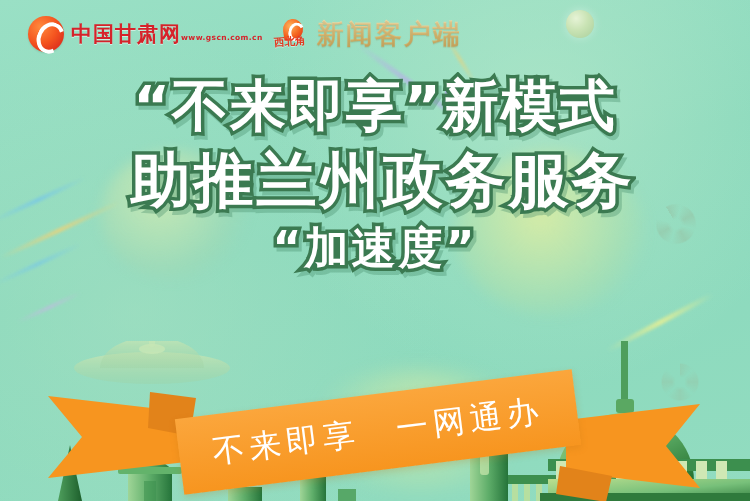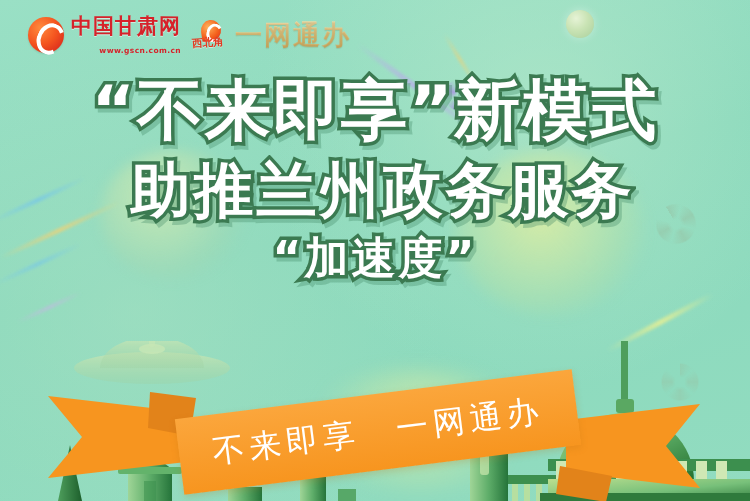--- a/index.html
+++ b/index.html
@@ -76,21 +76,21 @@
 
   
   .logobar{position:absolute;left:28px;top:16px;display:flex;align-items:center;gap:16px;z-index:40;}
   .logo-group{display:flex;align-items:center;gap:7px;}
   .gs-mark{width:36px;height:36px;border-radius:50%;position:relative;
      background:radial-gradient(circle at 34% 30%, #ff8a3d 0%, #f4541f 48%, #cf1b1b 100%);
      box-shadow:0 1px 2px rgba(0,0,0,.12);flex:0 0 auto;}
   .gs-mark::before{content:"";position:absolute;left:9px;top:6px;width:19px;height:24px;
      border:4px solid #fff;border-right-color:transparent;border-radius:50%;
      transform:rotate(24deg);}
-  .gs-text{display:flex;flex-direction:column;line-height:1;text-align:right;}
+  .gs-text{display:flex;flex-direction:row;line-height:1;text-align:right;}
   .gs-cn{font-size:21px;font-weight:700;letter-spacing:1px;color:#d6222a;
      font-family:"DejaVu Sans","Liberation Sans",sans-serif;
      text-shadow:0 1px 0 rgba(255,255,255,.5);}
   .gs-url{font-size:7.5px;font-weight:700;color:#d6222a;letter-spacing:.4px;margin-top:10px;}
   .xb-mark{width:27px;height:30px;position:relative;flex:0 0 auto;}
   .xb-drop{position:absolute;left:4px;top:0;width:20px;height:21px;border-radius:50% 50% 50% 12%;
      background:radial-gradient(circle at 38% 32%, #ffb25a 0%, #f4621d 55%, #d8261b 100%);
      transform:rotate(-8deg);}
   .xb-drop::after{content:"";position:absolute;left:5px;top:4px;width:10px;height:13px;
      border:3px solid #fff;border-right-color:transparent;border-radius:50%;transform:rotate(22deg);}
@@ -105,21 +105,21 @@
   
   .headline{position:absolute;left:0;right:0;top:78px;z-index:30;text-align:center;}
   .hl{
     font-family:"DejaVu Sans","Liberation Sans",sans-serif;
     font-weight:700;color:#ffffff;white-space:nowrap;line-height:1;
     -webkit-text-stroke:7px #3b7a51;
     paint-order:stroke fill;
     filter:drop-shadow(3px 4px 0 rgba(70,140,105,.35));
     letter-spacing:2px;
   }
-  .hl-1{font-size:66px;margin-bottom:16px;}
+  .hl-1{font-size:56px;margin-bottom:16px;}
   .hl-2{font-size:60px;margin-bottom:16px;letter-spacing:3px;padding-left:15px;}
   .hl-3{font-size:44px;letter-spacing:3px;}
 
   
   .city{position:absolute;left:0;bottom:0;width:750px;height:160px;z-index:10;}
 
   
   .ribbon{position:absolute;left:0;top:376px;width:750px;height:125px;z-index:35;}
   .rb-main{position:absolute;left:178px;top:18px;width:400px;height:76px;
      background:linear-gradient(180deg,#fba63c 0%,#f7951f 100%);
@@ -242,21 +242,21 @@
       <div class="gs-text">
         <span class="gs-cn">中国甘肃网</span>
         <span class="gs-url">www.gscn.com.cn</span>
       </div>
     </div>
     <div class="logo-group">
       <div class="xb-mark">
         <div class="xb-drop"></div>
         <div class="xb-seal">西北角</div>
       </div>
-      <span class="app-name">一网通办</span>
+      <span class="app-name">新闻客户端</span>
     </div>
   </div>
 
   <div class="headline">
     <div class="hl hl-1">“不来即享”新模式</div>
     <div class="hl hl-2">助推兰州政务服务</div>
     <div class="hl hl-3">“加速度”</div>
   </div>
 
   <div class="ribbon">

